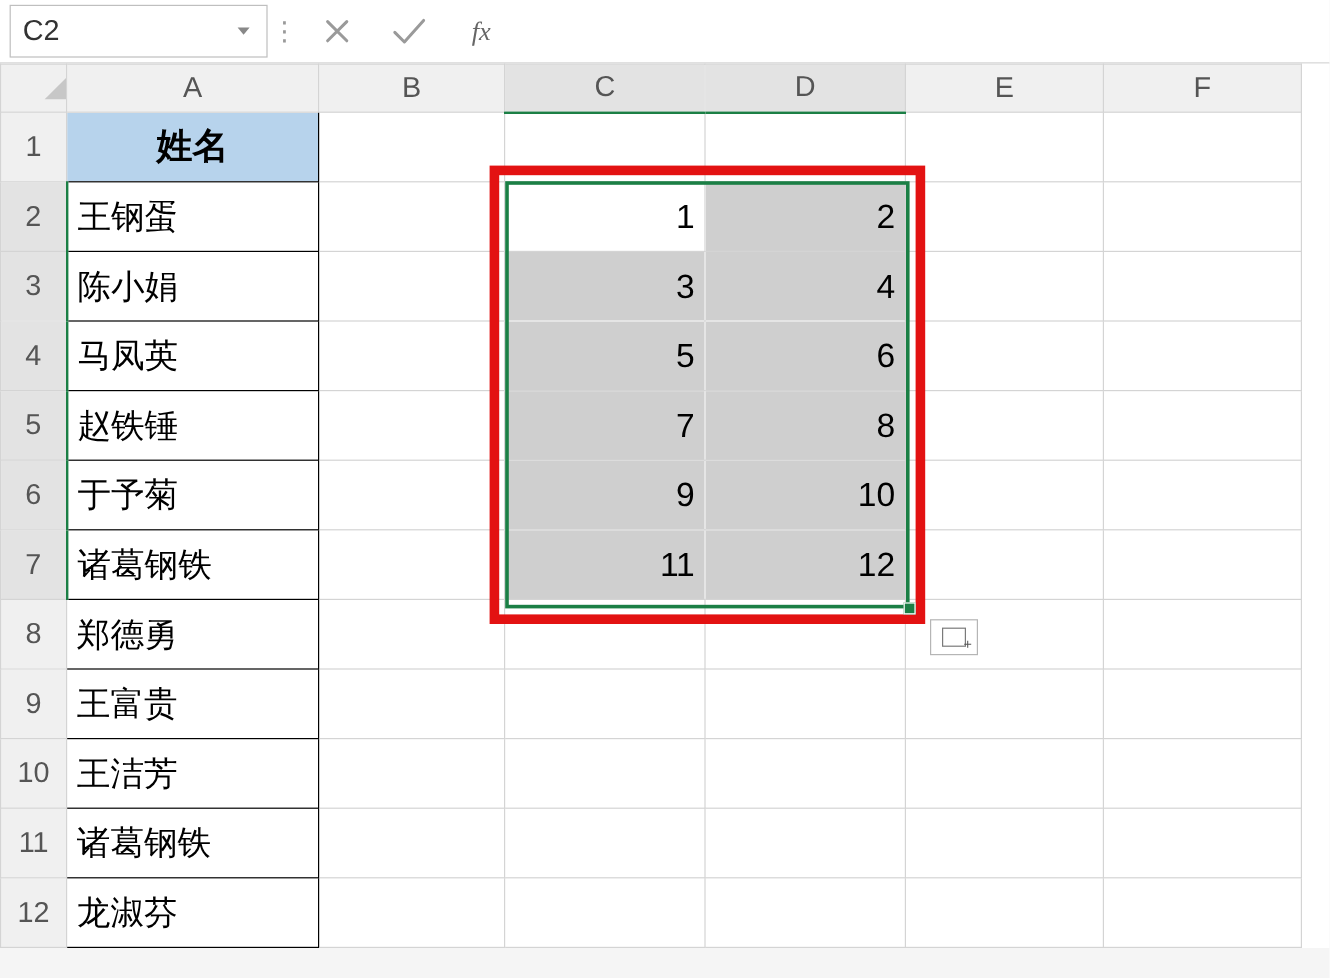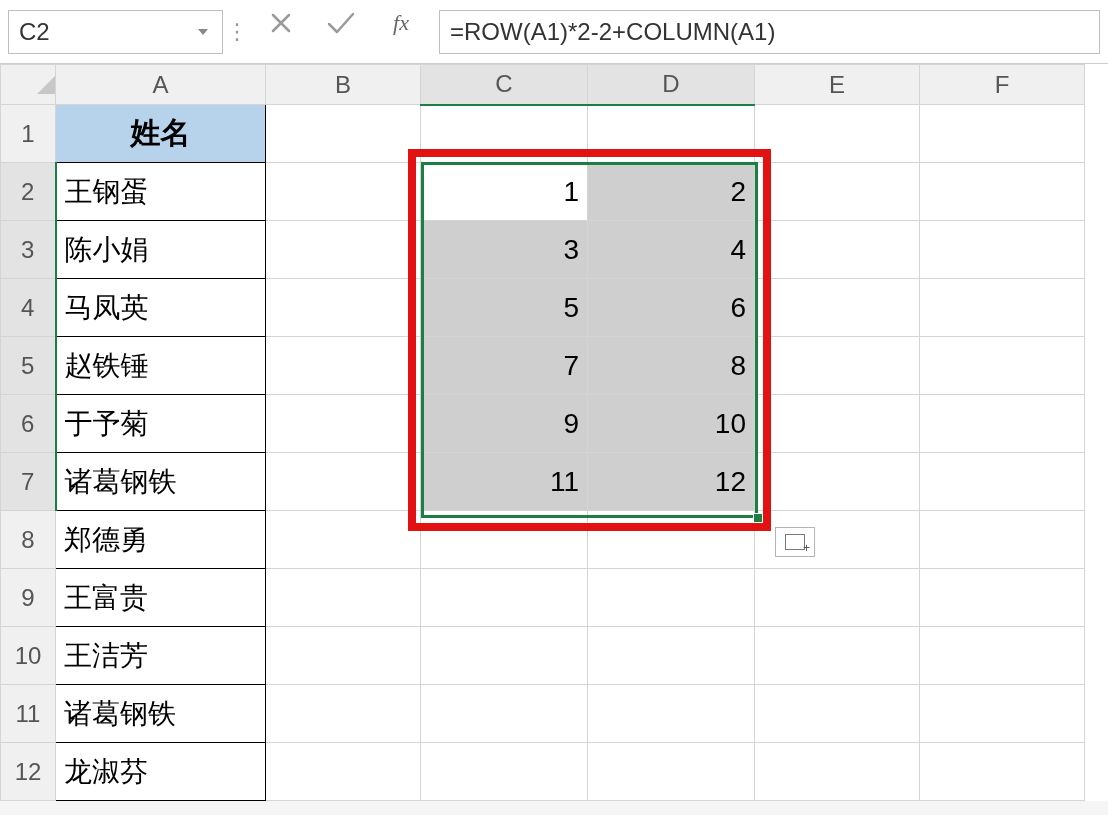--- a/index.html
+++ b/index.html
@@ -9,21 +9,21 @@
   width: 1108px;
   height: 815px;
   overflow: hidden;
 }
 .formula-bar {
   display: flex;
   align-items: center;
   padding: 10px 8px;
   background: #fff;
   border-bottom: 1px solid #ccc;
-  height: 64px;
+  height: 53px;
 }
 .name-box {
   width: 215px;
   height: 44px;
   border: 1px solid #bfbfbf;
   background: #fff;
   display: flex;
   align-items: center;
   padding: 0 10px;
   font-size: 24px;
@@ -41,20 +41,21 @@
   display: flex;
   justify-content: center;
   align-items: center;
   color: #999;
   font-size: 22px;
 }
 .fx-btn {
   width: 60px;
   height: 44px;
   display: flex;
+  align-items: center;
   justify-content: center;
   color: #8a8a8a;
 }
 .fx-btn.fx { color: #666; font-style: italic; font-size: 22px; font-family: "Times New Roman", serif; }
 .formula-input {
   flex: 1;
   height: 44px;
   border: 1px solid #bfbfbf;
   background: #fff;
   font-size: 24px;
@@ -193,23 +194,20 @@
         <path d="M5 5 L21 21 M21 5 L5 21" stroke="#9a9a9a" stroke-width="2.5" fill="none" stroke-linecap="round"></path>
       </svg>
   </div>
   <div class="fx-btn">
     <svg width="30" height="26" viewBox="0 0 30 26">
         <path d="M3 14 L11 22 L27 4" stroke="#9a9a9a" stroke-width="2.5" fill="none" stroke-linecap="round" stroke-linejoin="round"></path>
       </svg>
   </div>
   <div class="fx-btn fx">
     <span>fx</span>
-  </div>
-  <div class="formula-input">
-    <span>=ROW(A1)*2-2+COLUMN(A1)</span>
   </div>
 </div>
 
 <div class="grid-wrap">
   <table class="sheet" id="sheet">
     <thead>
       <tr id="colhdr-row">
         <th class="corner">
           <svg width="18" height="18" viewBox="0 0 18 18">
               <path d="M18 0 L18 18 L0 18 Z" fill="#c7c7c7"></path>

